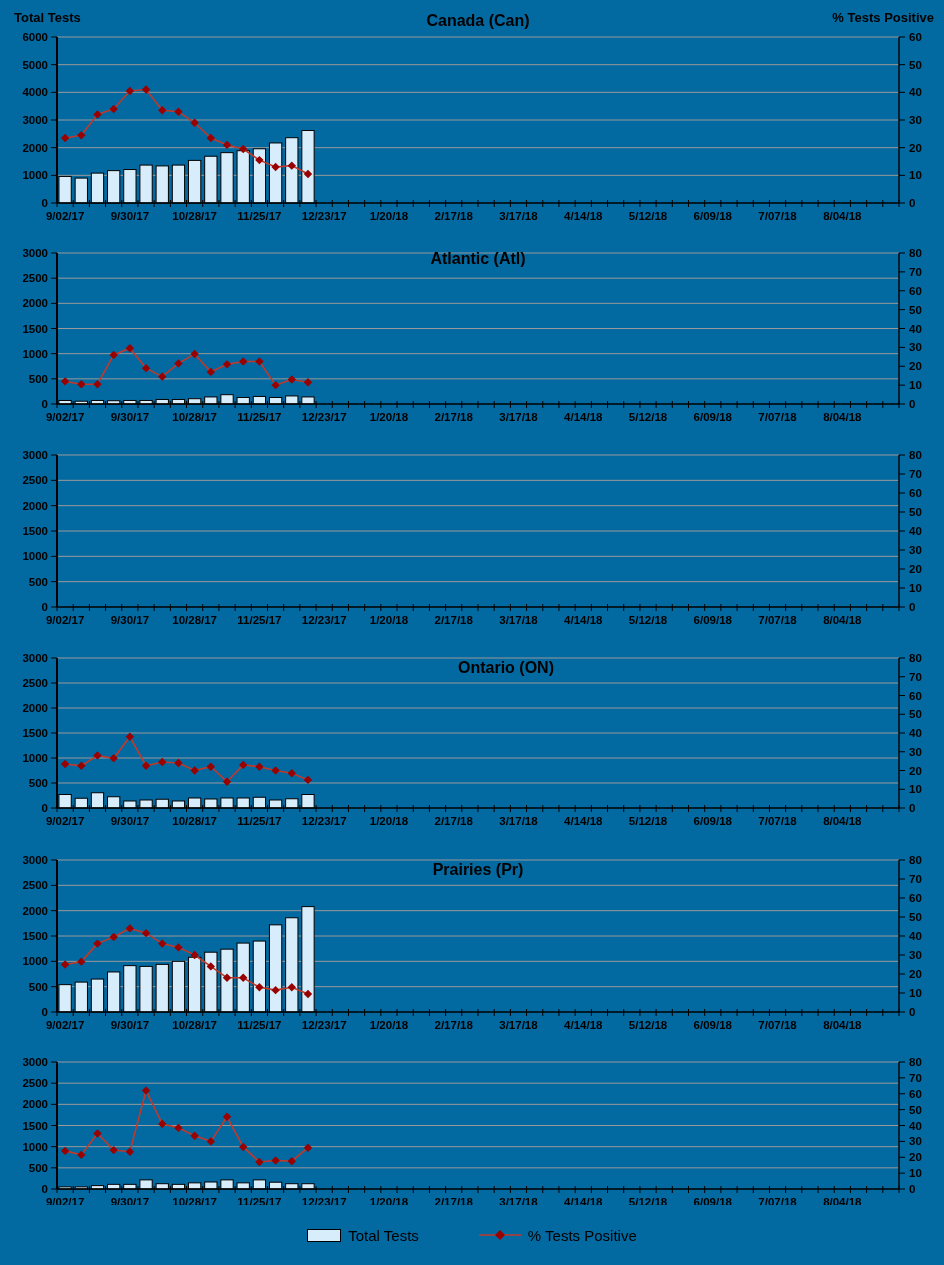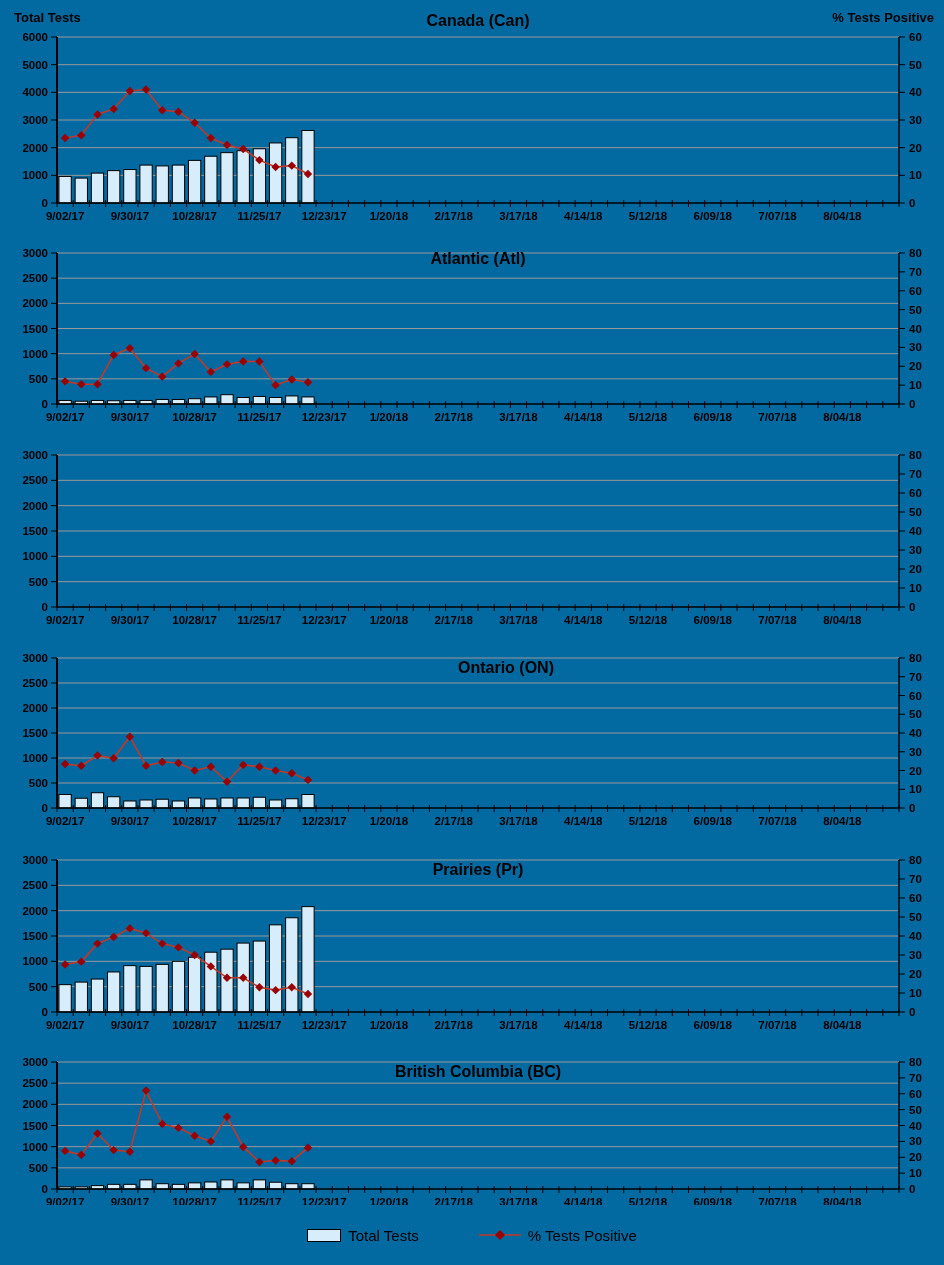--- a/index.html
+++ b/index.html
@@ -804,21 +804,20 @@
           <text x="583.25" y="193" text-anchor="middle" fill="#000000">4/14/18</text>
           <text x="648.0192307692308" y="193" text-anchor="middle" fill="#000000">5/12/18</text>
           <text x="712.7884615384615" y="193" text-anchor="middle" fill="#000000">6/09/18</text>
           <text x="777.5576923076924" y="193" text-anchor="middle" fill="#000000">7/07/18</text>
           <text x="842.3269230769231" y="193" text-anchor="middle" fill="#000000">8/04/18</text>
         </g>
       </svg>
   </div>
 
   <div class="chart-block" style="height: 167px;">
-    <div class="chart-title" style="top: 25px;">British Columbia (BC)</div>
     <svg width="944" height="167" viewBox="0 0 944 167">
         <g>
           <line x1="57" y1="129.83333333333334" x2="899" y2="129.83333333333334" stroke="#999999" stroke-width="1"></line>
           <line x1="57" y1="108.66666666666666" x2="899" y2="108.66666666666666" stroke="#999999" stroke-width="1"></line>
           <line x1="57" y1="87.5" x2="899" y2="87.5" stroke="#999999" stroke-width="1"></line>
           <line x1="57" y1="66.33333333333333" x2="899" y2="66.33333333333333" stroke="#999999" stroke-width="1"></line>
           <line x1="57" y1="45.16666666666667" x2="899" y2="45.16666666666667" stroke="#999999" stroke-width="1"></line>
           <line x1="57" y1="24" x2="899" y2="24" stroke="#999999" stroke-width="1"></line>
         </g>
         <g>

